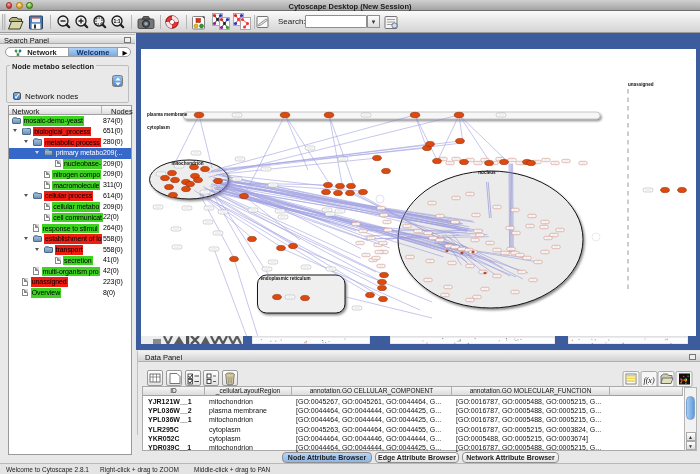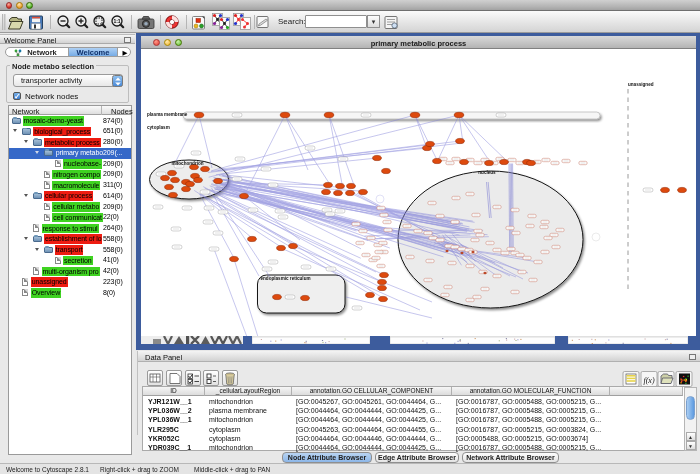--- a/index.html
+++ b/index.html
@@ -70,20 +70,21 @@
 .dtab.sel{background:linear-gradient(#b9d4f2,#8cb6e8);}
 
 #status{left:0;top:463px;width:700px;height:11px;background:#e4e4e4;border-top:1px solid #b8b8b8;font-size:6.5px;color:#222;}
 #status span{position:absolute;top:2px;}
 </style></head>
 <body>
 <div class="abs" id="titlebar">
   <div class="tl" style="left:5.5px;width:6.8px;height:6.8px;top:2px;background:radial-gradient(circle at 40% 25%,#ffb0a0,#d8382a 65%,#a82018);border:0.5px solid #933;"></div>
   <div class="tl" style="left:15.8px;width:6.8px;height:6.8px;top:2px;background:radial-gradient(circle at 40% 25%,#ffe8b0,#eda33a 65%,#c07818);border:0.5px solid #a70;"></div>
   <div class="tl" style="left:26.1px;width:6.8px;height:6.8px;top:2px;background:radial-gradient(circle at 40% 25%,#d2f2b0,#57b52e 65%,#2f8a12);border:0.5px solid #360;"></div>
+  <div id="title-text">Cytoscape Desktop (New Session)</div>
 </div>
 <div class="abs" id="toolbar">
   <div class="tsep" style="left:50px;"></div>
     <div class="tsep" style="left:131px;"></div>
     <div class="tsep" style="left:160px;"></div>
     <div class="tsep" style="left:186px;"></div>
     <div class="tsep" style="left:254px;"></div>
     <svg width="700" height="22" viewBox="0 0 700 22">
       <rect x="2" y="3" width="1.2" height="16" fill="#b5b5b5"></rect>
       <rect x="4.2" y="3" width="1.2" height="16" fill="#b5b5b5"></rect>
@@ -179,36 +180,35 @@
         <line x1="387" y1="13.5" x2="393" y2="13.5" stroke="#888" stroke-width="0.8"></line>
         <circle cx="394.5" cy="14.5" r="2.6" fill="#cfe0f4" stroke="#456" stroke-width="0.7"></circle>
       </g>
 </svg>
   <span id="searchlbl">Search:</span>
   <div id="searchbox"></div>
   <div id="searchbtn">▾</div>
 </div>
 <div class="abs" id="cpanel">
   <div class="abs" id="cp-head">
-      <span>Welcome Panel</span>
+      <span>Search Panel</span>
       <div style="position:absolute;right:4px;top:2px;width:7px;height:6px;border:1px solid #777;background:#eee;"></div>
     </div>
   <div class="abs" id="cp-tabs">
     <div id="tab-network"><svg style="position:absolute;left:8px;top:1.5px;" width="8" height="8" viewBox="0 0 8 8">
           <circle cx="2" cy="2" r="1.4" fill="#3a3"></circle>
           <circle cx="6" cy="2" r="1.4" fill="#17a"></circle>
           <circle cx="4" cy="6" r="1.4" fill="#3a3"></circle>
           <path d="M2 2 L4 6 L6 2" stroke="#666" stroke-width="0.7" fill="none"></path>
         </svg><span style="margin-left:10px;">Network</span></div>
     <div id="tab-mosaic">Welcome</div>
     <div id="tab-arrow">▶</div>
   </div>
   <div class="abs" id="ncs-group"></div>
   <div class="abs" id="ncs-label">Node metabo selection</div>
-  <div class="abs" id="ncs-combo">transporter activity</div>
   <div class="abs" id="ncs-stepper">
       <svg width="10" height="11" viewBox="0 0 10 11">
         <path d="M5 1.5 L7.8 4.5 H2.2 Z" fill="#fff"></path>
         <path d="M5 9.5 L7.8 6.5 H2.2 Z" fill="#fff"></path>
       </svg>
     </div>
   <div class="abs" id="cb">✓</div>
   <div class="abs" id="cb-label">Network nodes</div>
   <div class="abs" id="tree-box">
     <div id="tree-head">
@@ -306,26 +306,20 @@
         </div>
 <div class="trow" style="top:172.0px;">
           <div class="file" style="left:13.25px;"></div>
           <span class="lbl g" style="left:21.75px;">Overview</span>
           <span class="num">8(0)</span>
         </div>
 </div>
   </div>
 </div>
 <div class="abs" id="frame">
-  <div id="f-title">
-    <div class="tl" style="left:12px;background:radial-gradient(circle at 35% 30%,#ff9a8a,#e33e32);border:0.5px solid #a33;"></div>
-    <div class="tl" style="left:23px;background:radial-gradient(circle at 35% 30%,#ffe9a8,#f0b32e);border:0.5px solid #a80;"></div>
-    <div class="tl" style="left:34px;background:radial-gradient(circle at 35% 30%,#c8f2a8,#62ba2f);border:0.5px solid #470;"></div>
-    <span>primary metabolic process</span>
-  </div>
   <div id="canvas">
       <svg id="netsvg" width="555" height="287" viewBox="0 0 555 287">
         <defs>
           <filter id="sh" x="-20%" y="-20%" width="150%" height="170%">
             <feDropShadow dx="1.4" dy="1.8" stdDeviation="1.1" flood-color="#000" flood-opacity="0.45"></feDropShadow>
           </filter>
         </defs>
         <rect x="42" y="63" width="417" height="7" rx="3.5" fill="#f6f6f6" stroke="#a8a8a8" stroke-width="0.6" filter="url(#sh)"></rect>
         <ellipse cx="48" cy="130.5" rx="39.5" ry="19.5" fill="#ededed" stroke="#161616" stroke-width="1" filter="url(#sh)"></ellipse>
         <ellipse cx="349.5" cy="190.5" rx="92.5" ry="68.5" fill="#ebebeb" stroke="#161616" stroke-width="1" filter="url(#sh)"></ellipse>

